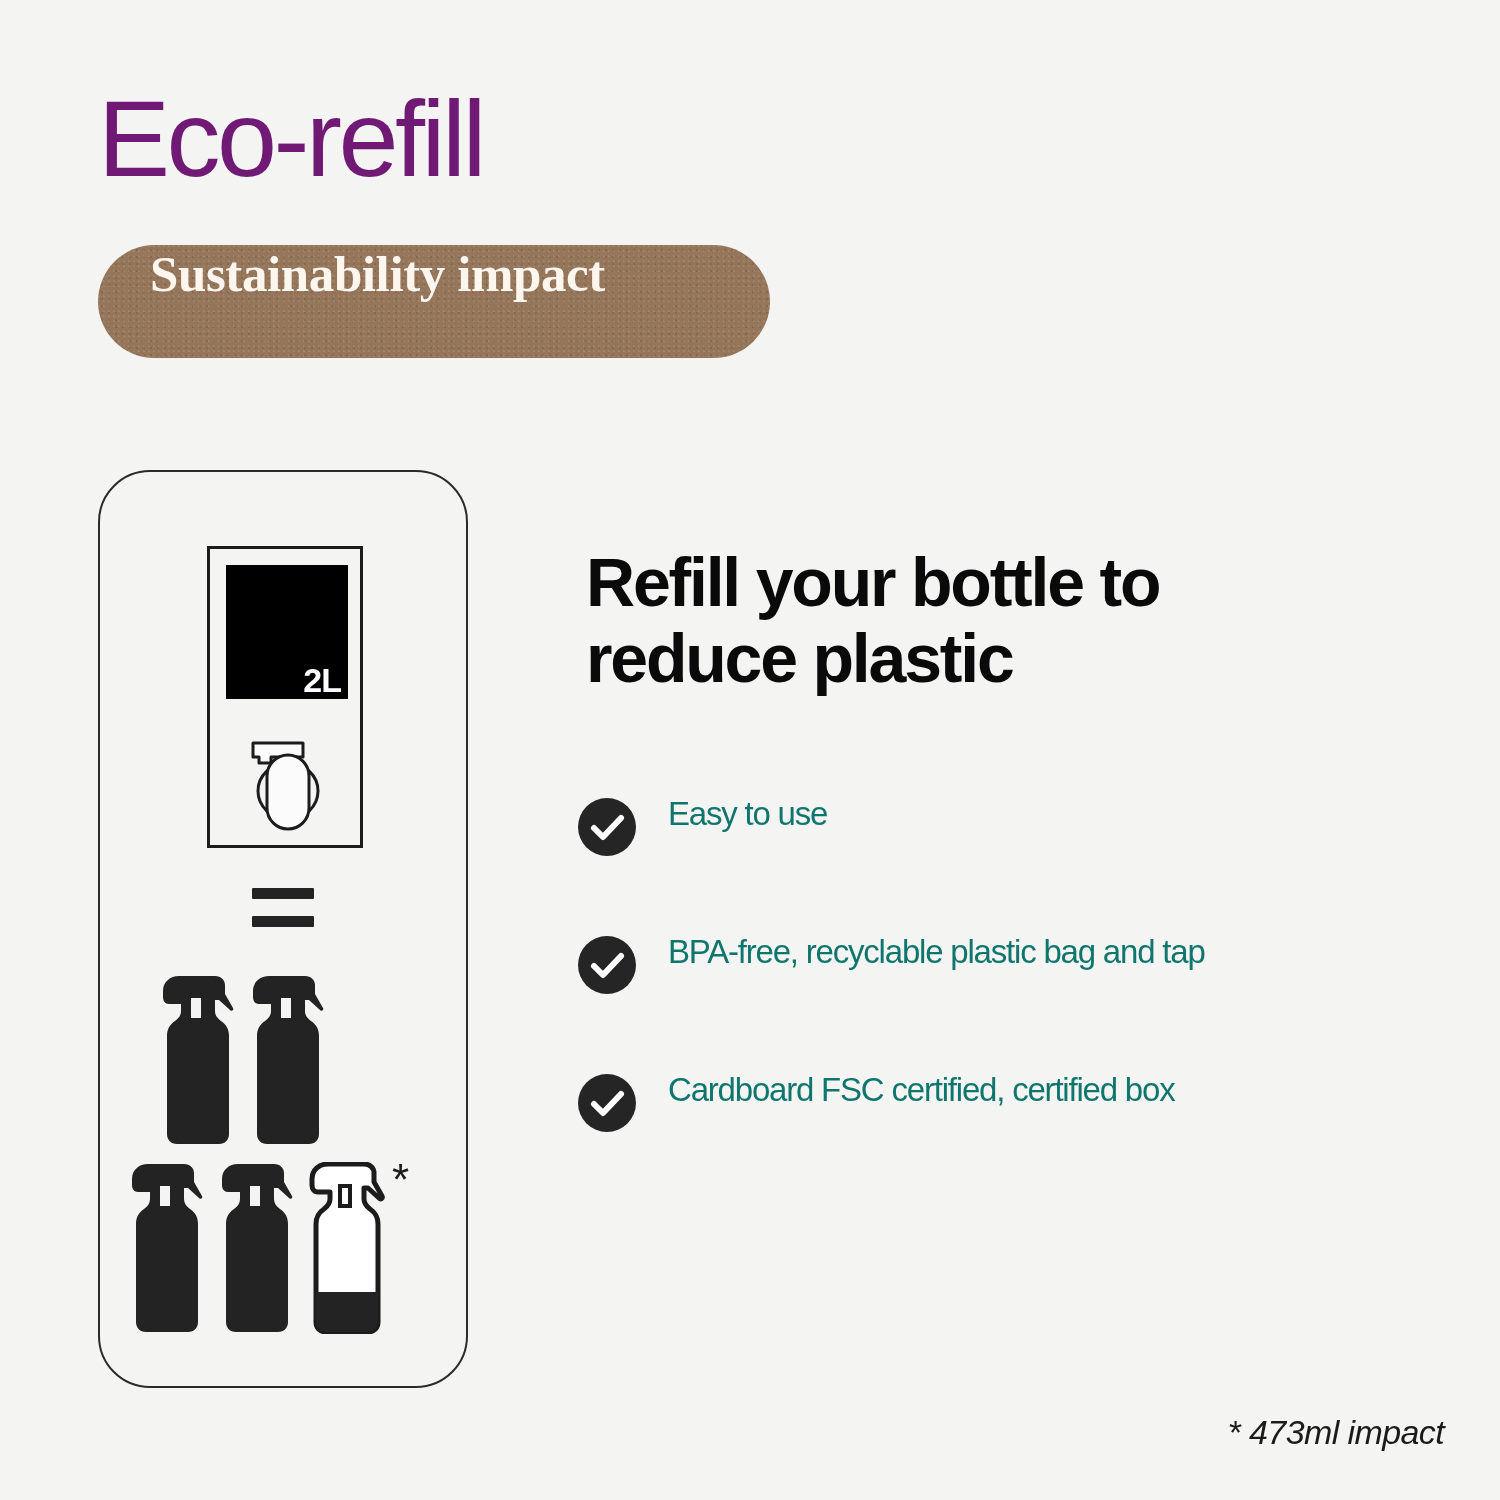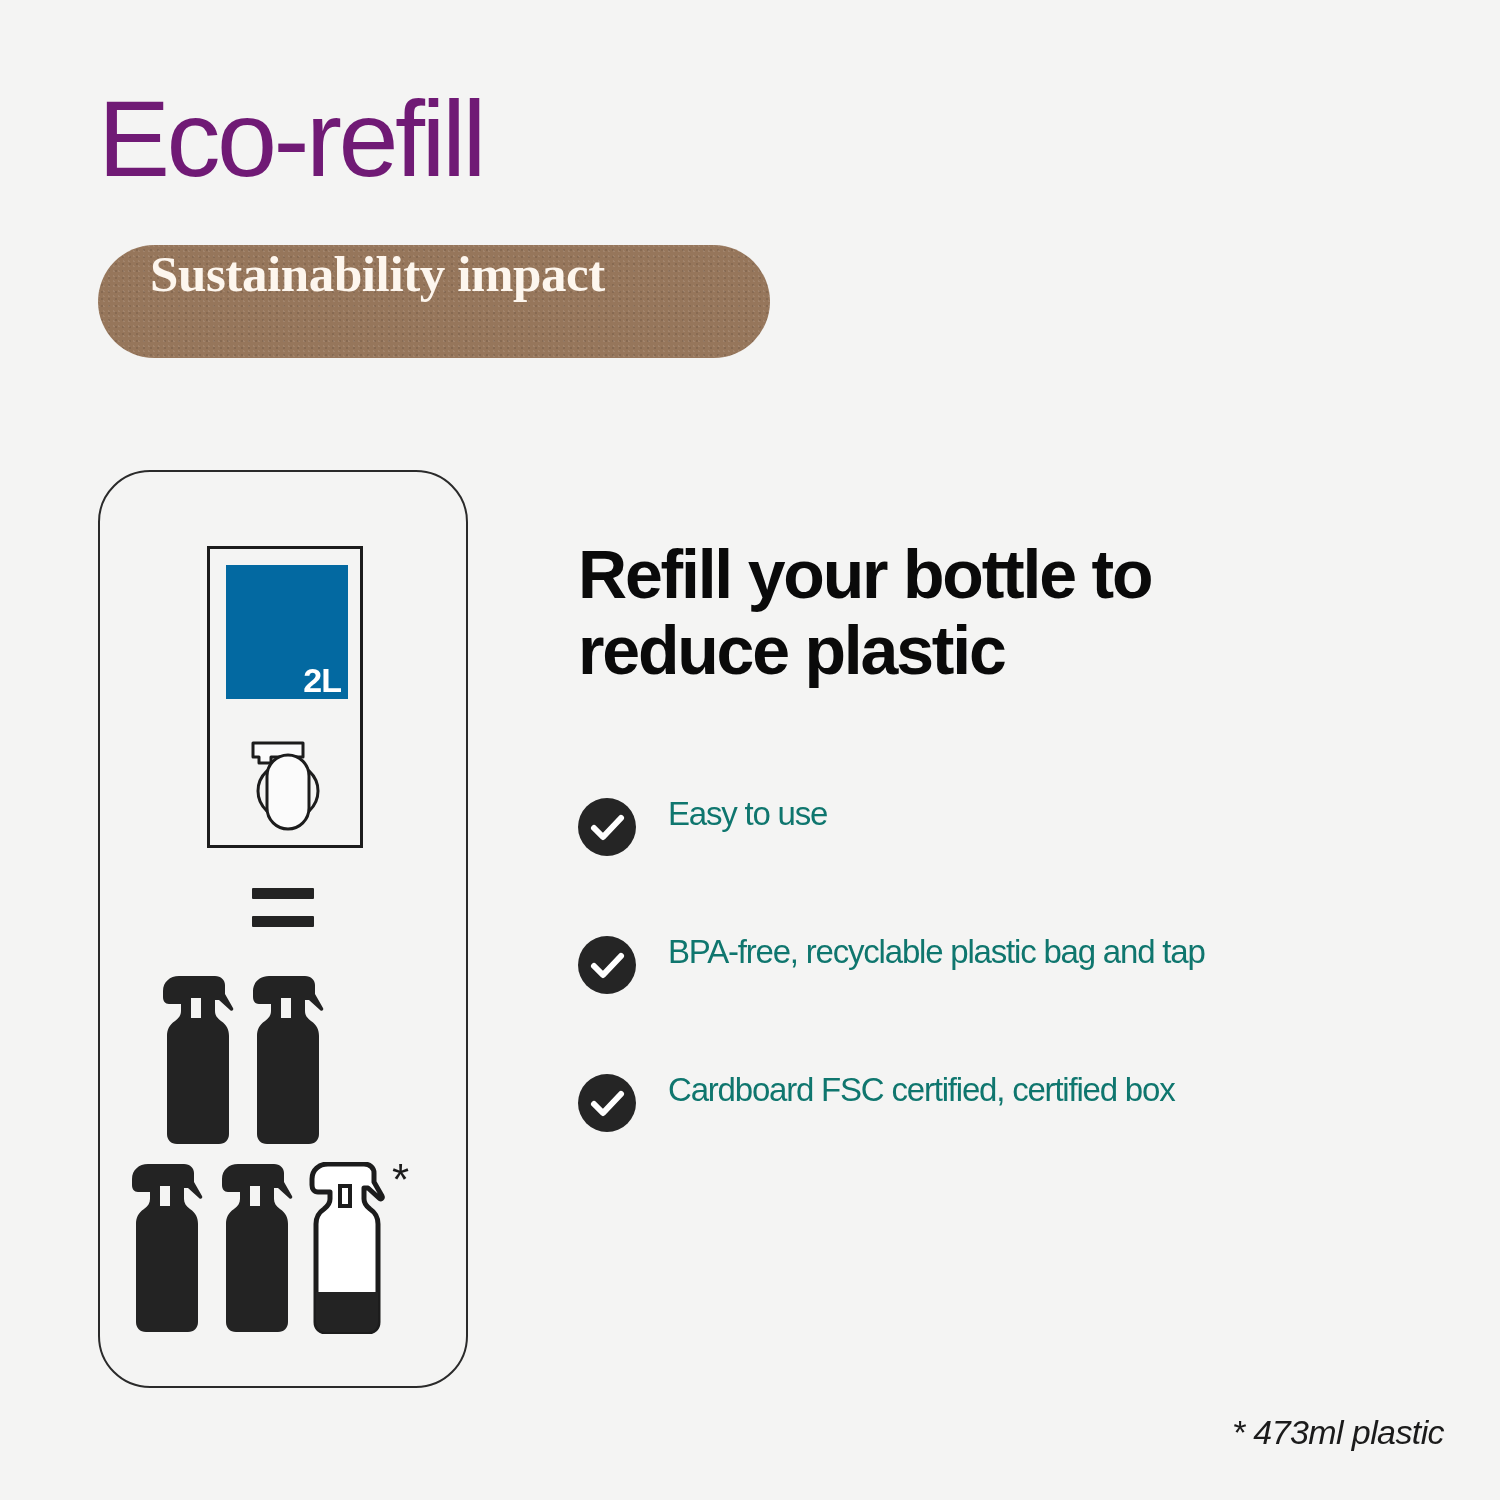--- a/index.html
+++ b/index.html
@@ -78,21 +78,21 @@
     height: 302px;
     border: 3px solid #1c1c1c;
     box-sizing: border-box;
   }
   .box-fill {
     position: absolute;
     left: 16px;
     top: 16px;
     width: 122px;
     height: 134px;
-    background: #0369a1;
+    background: #000000;
     box-sizing: border-box;
   }
   .box-liters {
     position: absolute;
     right: 7px;
     bottom: 2px;
     color: #ffffff;
     font-size: 34px;
     font-weight: bold;
     letter-spacing: -1px;
@@ -156,21 +156,21 @@
     left: 578px;
     top: 536px;
     width: 880px;
   }
   .headline {
     font-size: 68px;
     font-weight: bold;
     color: #0a0a0a;
     letter-spacing: -2.2px;
     line-height: 1.12;
-    margin: 0;
+    margin: 8px;
     max-width: 740px;
   }
 
   .bullets {
     list-style: none;
     margin: 0;
     padding: 0;
     position: absolute;
     top: 258px;
     left: 0;
@@ -293,13 +293,13 @@
     <li class="bullet">
       <svg class="check-icon" viewBox="0 0 58 58" xmlns="http://www.w3.org/2000/svg">
         <circle cx="29" cy="29" r="29" fill="#252525"></circle>
         <path d="M16 30 L25 39 L43 20" fill="none" stroke="#ffffff" stroke-width="6" stroke-linecap="round" stroke-linejoin="round"></path>
       </svg>
       <span class="bullet-text">Cardboard FSC certified, certified box</span>
     </li>
   </ul>
 </div>
 
-<div class="footnote">* 473ml plastic</div>
+<div class="footnote">* 473ml impact</div>
 
 </body></html>

